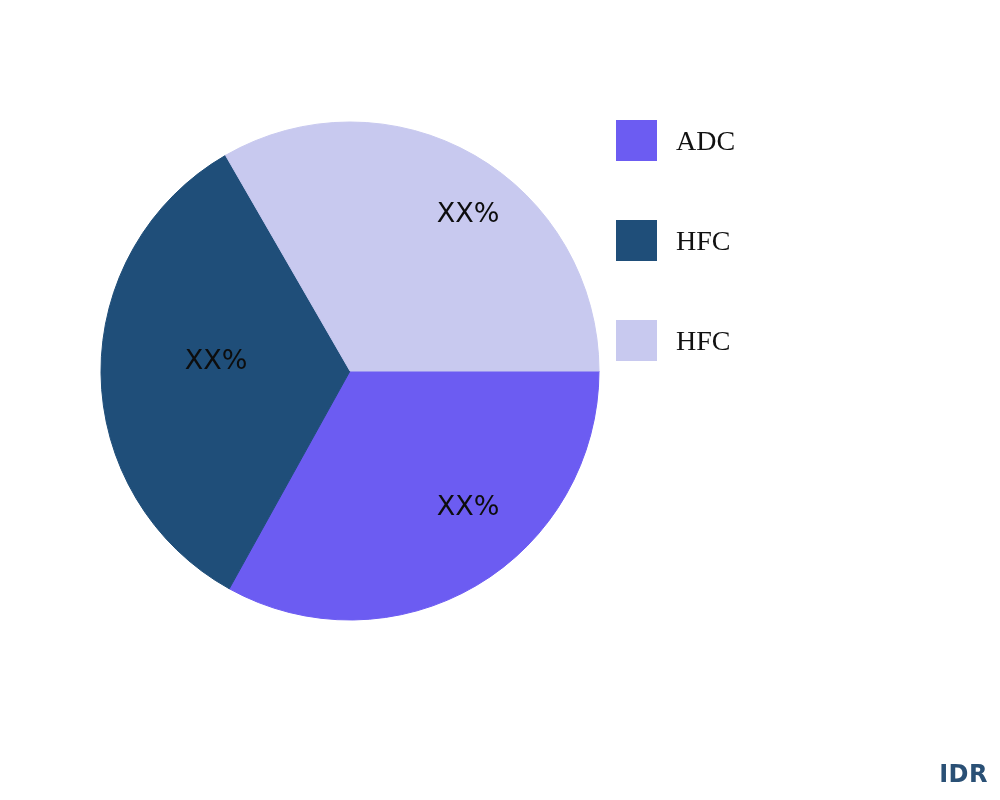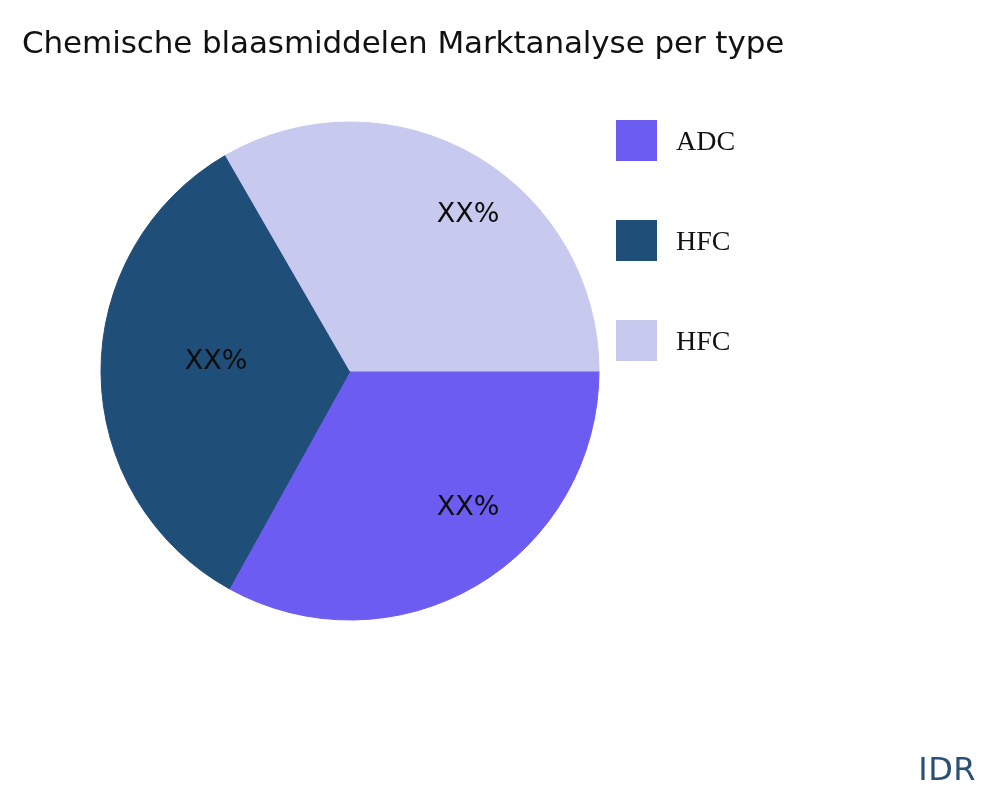--- a/index.html
+++ b/index.html
@@ -88,33 +88,33 @@
     height: 41px;
     line-height: 41px;
     font-size: 28px;
     color: #111111;
     white-space: nowrap;
   }
 
   
   .watermark {
     position: absolute;
-    right: 24px;
+    right: 12px;
     bottom: 12px;
-    font-size: 32px;
+    font-size: 24px;
     letter-spacing: 0.5px;
     color: #2a5075;
+    font-weight: bold;
   }
 </style>
 </head>
 <body style="background: rgb(255, 255, 255);">
 
 <div id="chart-root">
 
-  <div class="chart-title">Chemische blaasmiddelen Marktanalyse per type</div>
 
   <div class="pie-area">
     <svg class="pie-svg" viewBox="0 0 510 510">
       <g>
         <path d="M 255 255 L 504.00 255.00 A 249 249 0 0 1 134.28 472.78 Z" fill="#6C5CF2" stroke="#6C5CF2" stroke-width="1"></path>
         <path d="M 255 255 L 134.28 472.78 A 249 249 0 0 1 130.50 39.36 Z" fill="#1F4E79" stroke="#1F4E79" stroke-width="1"></path>
         <path d="M 255 255 L 130.50 39.36 A 249 249 0 0 1 504.00 255.00 Z" fill="#C8C9EF" stroke="#C8C9EF" stroke-width="1"></path>
       </g>
       <g>
         <text class="slice-label" x="373.0" y="389.0">XX%</text>

